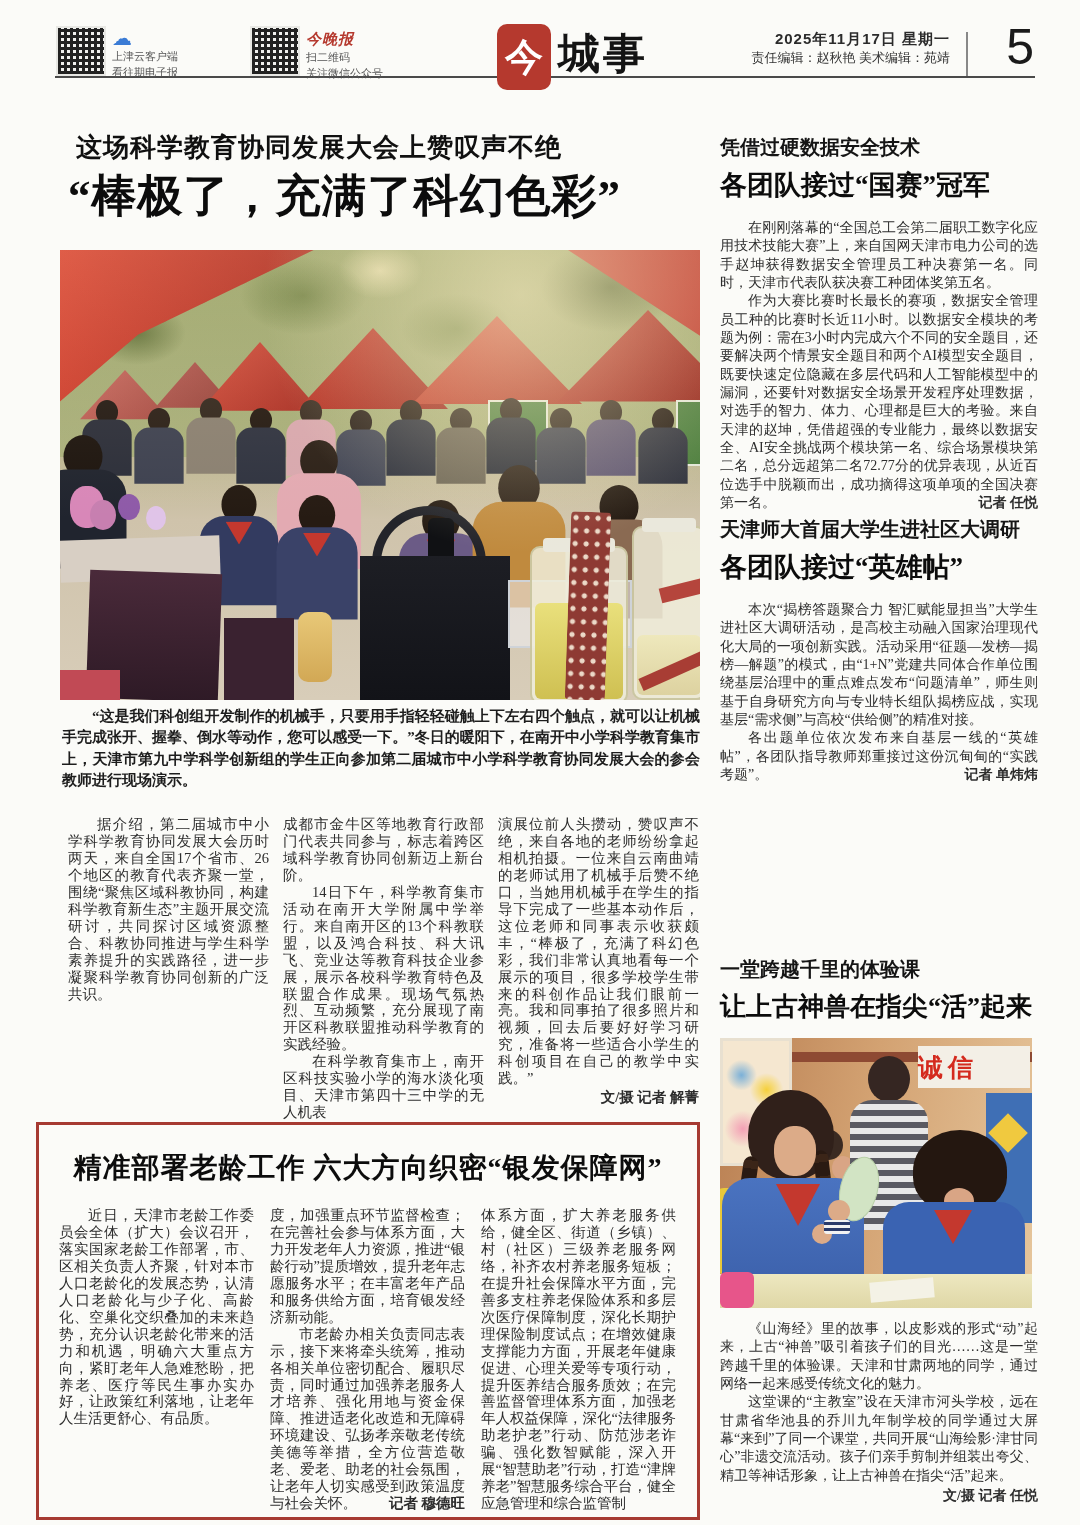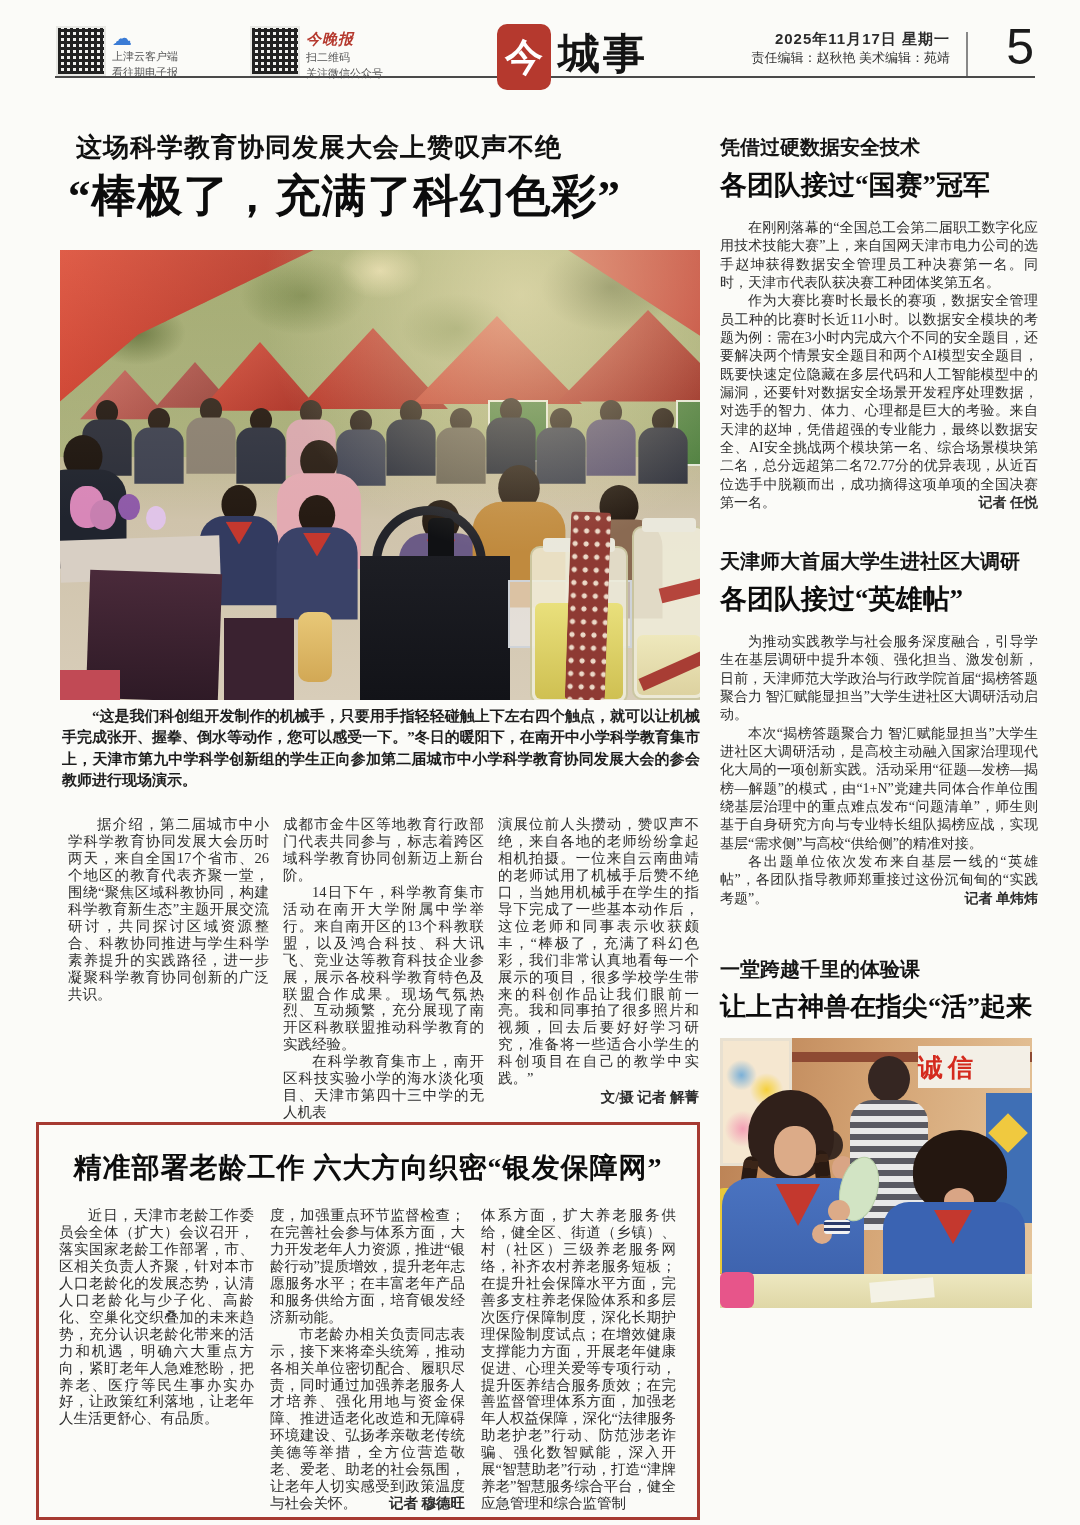--- a/index.html
+++ b/index.html
@@ -322,25 +322,24 @@
 
   <div class="rart" style="top:134px">
     <div class="rkick">凭借过硬数据安全技术</div>
     <div class="rhl">各团队接过“国赛”冠军</div>
     <div class="rbody">
       <p>在刚刚落幕的“全国总工会第二届职工数字化应用技术技能大赛”上，来自国网天津市电力公司的选手赵坤获得数据安全管理员工种决赛第一名。同时，天津市代表队获决赛工种团体奖第五名。</p>
       <p class="rel"><span>作为大赛比赛时长最长的赛项，数据安全管理员工种的比赛时长近11小时。以数据安全模块的考题为例：需在3小时内完成六个不同的安全题目，还要解决两个情景安全题目和两个AI模型安全题目，既要快速定位隐藏在多层代码和人工智能模型中的漏洞，还要针对数据安全场景开发程序处理数据，对选手的智力、体力、心理都是巨大的考验。来自天津的赵坤，凭借超强的专业能力，最终以数据安全、AI安全挑战两个模块第一名、综合场景模块第二名，总分远超第二名72.77分的优异表现，从近百位选手中脱颖而出，成功摘得这项单项的全国决赛第一名。</span><span class="byl">记者 任悦</span></p>
     </div>
   </div>
 
-  <div class="rart" style="top:548px">
+  <div class="rart" style="top:516px">
     <div class="rkick">天津师大首届大学生进社区大调研</div>
     <div class="rhl">各团队接过“英雄帖”</div>
     <div class="rbody">
-      <p>为推动实践教学与社会服务深度融合，引导学生在基层调研中提升本领、强化担当、激发创新，日前，天津师范大学政治与行政学院首届“揭榜答题聚合力 智汇赋能显担当”大学生进社区大调研活动启动。</p>
       <p>本次“揭榜答题聚合力 智汇赋能显担当”大学生进社区大调研活动，是高校主动融入国家治理现代化大局的一项创新实践。活动采用“征题—发榜—揭榜—解题”的模式，由“1+N”党建共同体合作单位围绕基层治理中的重点难点发布“问题清单”，师生则基于自身研究方向与专业特长组队揭榜应战，实现基层“需求侧”与高校“供给侧”的精准对接。</p>
       <p class="rel"><span>各出题单位依次发布来自基层一线的“英雄帖”，各团队指导教师郑重接过这份沉甸甸的“实践考题”。</span><span class="byl">记者 单炜炜</span></p>
     </div>
   </div>
 
   <div class="rart" style="top:956px">
     <div class="rkick">一堂跨越千里的体验课</div>
     <div class="rhl" style="font-size:26px">让上古神兽在指尖“活”起来</div>
   </div>
 
@@ -370,14 +369,21 @@
     <div class="cuff" style="left:104px;top:182px"></div>
     <div class="girlR-hair"></div>
     <div class="bg-head" style="left:224px;top:150px;width:30px;height:26px;background:#d9a585"></div>
     <div class="girlR-body"></div>
     <div class="scarf" style="left:214px;top:172px;width:38px;height:34px"></div>
     <div class="table"></div>
     <div class="blk" style="left:150px;bottom:8px;width:64px;height:20px;background:#f4f2e6;transform:rotate(-5deg)"></div>
     <div class="blk" style="left:0;bottom:0;width:34px;height:36px;background:#e7558a;border-radius:6px"></div>
   </div>
 
+  <div class="rart" style="top:1320px">
+    <div class="rbody" style="margin-top:0">
+      <p>《山海经》里的故事，以皮影戏的形式“动”起来，上古“神兽”吸引着孩子们的目光……这是一堂跨越千里的体验课。天津和甘肃两地的同学，通过网络一起来感受传统文化的魅力。</p>
+      <p>这堂课的“主教室”设在天津市河头学校，远在甘肃省华池县的乔川九年制学校的同学通过大屏幕“来到”了同一个课堂，共同开展“山海绘影·津甘同心”非遗交流活动。孩子们亲手剪制并组装出夸父、精卫等神话形象，让上古神兽在指尖“活”起来。</p>
+      <div class="byline-r">文/摄 记者 任悦</div>
+    </div>
+  </div>
 
 </div>
 
 </body></html>

